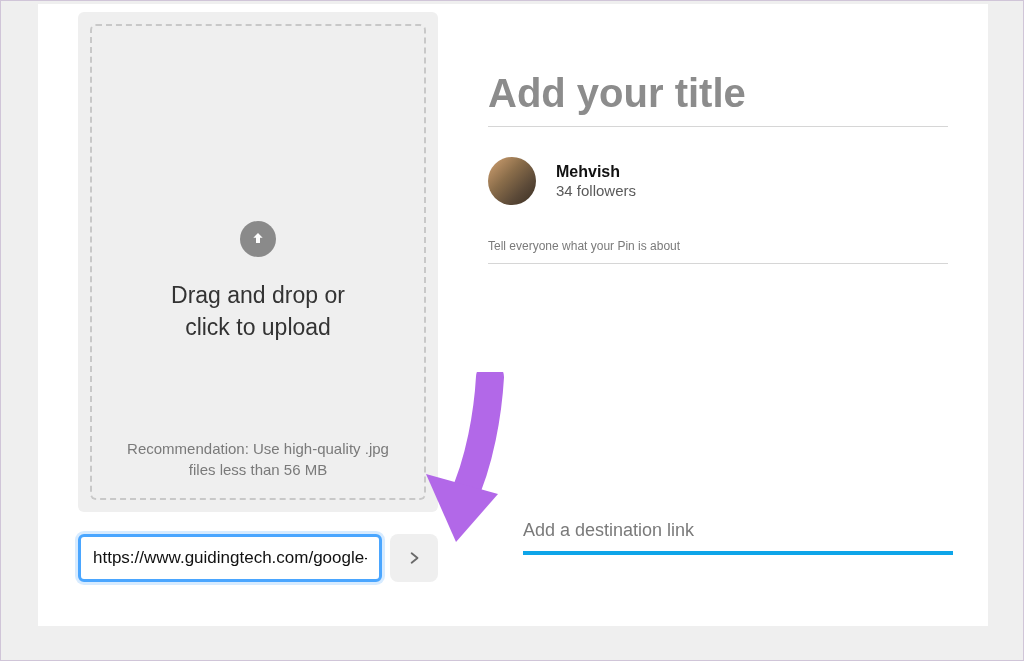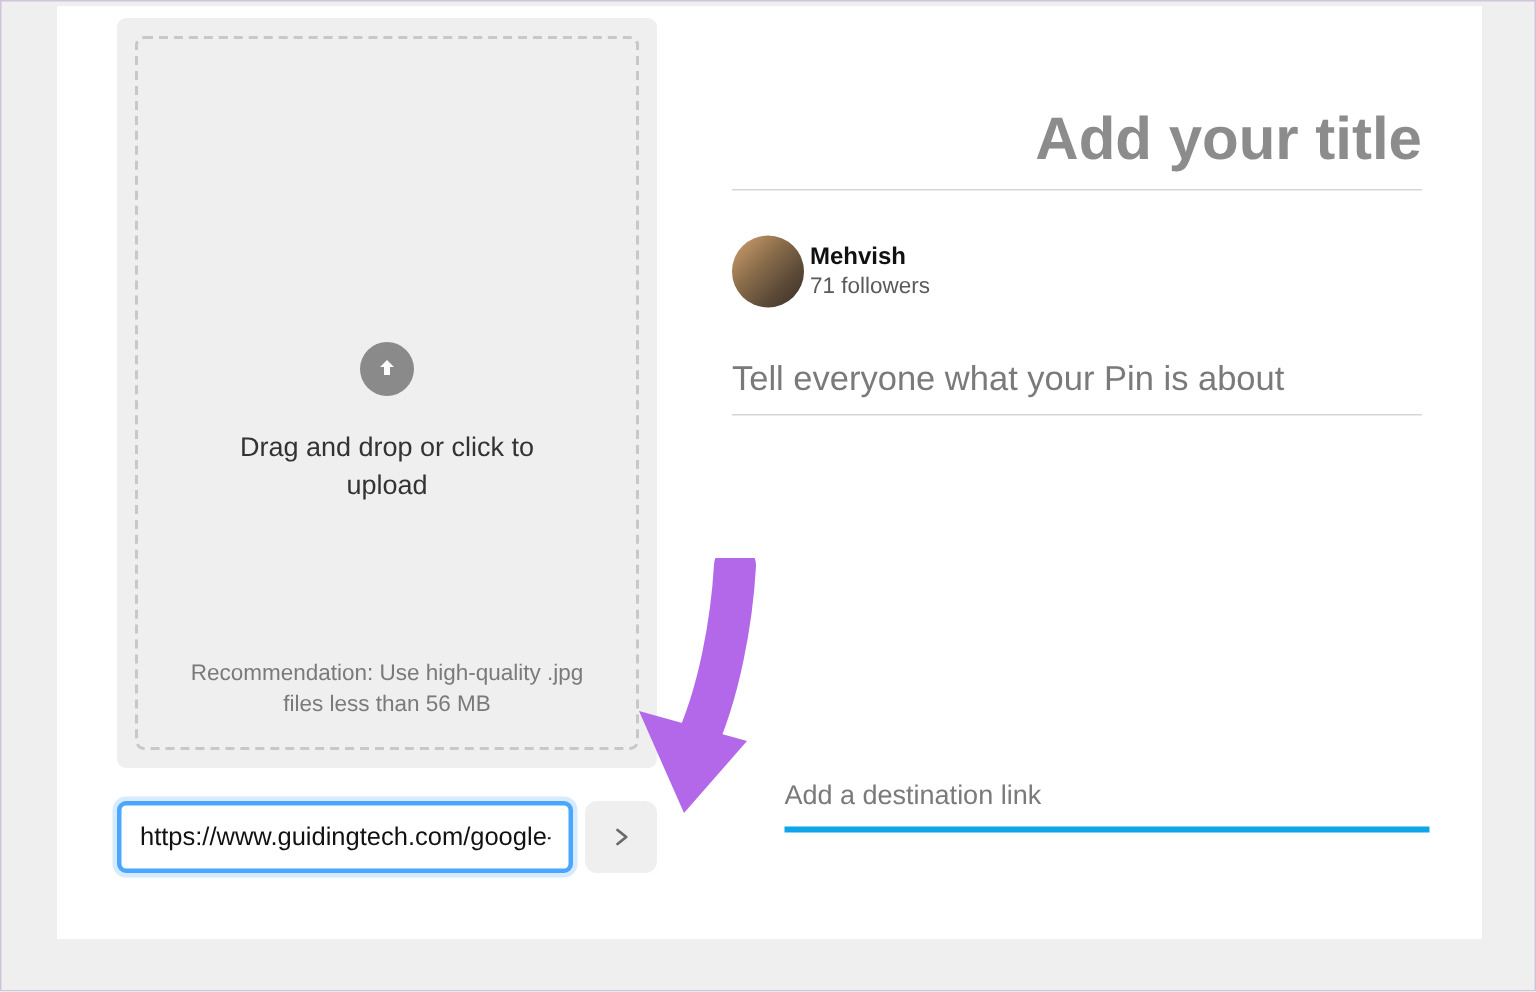--- a/index.html
+++ b/index.html
@@ -73,21 +73,21 @@
       justify-content: center;
       margin-bottom: 22px;
     }
     .upload-circle svg {
       width: 16px;
       height: 16px;
       fill: #ffffff;
     }
     .upload-text {
       color: #333;
-      font-size: 18px;
+      font-size: 23px;
       text-align: center;
       line-height: 1.4;
       max-width: 220px;
     }
     .recommendation {
       position: absolute;
       bottom: 18px;
       left: 0;
       right: 0;
       text-align: center;
@@ -136,29 +136,28 @@
     .title-input {
       width: 100%;
       border: none;
       border-bottom: 1px solid #d6d6d6;
       font-size: 40px;
       font-weight: 700;
       color: #111;
       padding: 4px 0 10px 0;
       outline: none;
       background: transparent;
-      text-align: right;
     }
     .title-input::placeholder {
       color: #8c8c8c;
     }
     .user-row {
       display: flex;
       align-items: center;
-      gap: 4px;
+      gap: 20px;
       margin-top: 30px;
     }
     .avatar {
       width: 48px;
       height: 48px;
       border-radius: 50%;
       background: linear-gradient(135deg, #d4a373 0%, #8a6d4a 40%, #5c4a38 70%, #3a2e22 100%);
       flex-shrink: 0;
     }
     .user-info {
@@ -172,21 +171,21 @@
     }
     .user-followers {
       font-size: 15px;
       color: #5a5a5a;
       margin-top: 1px;
     }
     .desc-input {
       width: 100%;
       border: none;
       border-bottom: 1px solid #d6d6d6;
-      font-size: 23px;
+      font-size: 12px;
       color: #4d7c0f;
       padding: 6px 0 10px 0;
       outline: none;
       margin-top: 28px;
       background: transparent;
     }
     .desc-input::placeholder {
       color: #7a7a7a;
     }
     .dest-input {
@@ -247,21 +246,21 @@
         </div>
       </div>
 
       <div class="right-col">
         <input type="text" class="title-input" placeholder="Add your title" style="">
 
         <div class="user-row">
           <div class="avatar"></div>
           <div class="user-info">
             <div class="user-name">Mehvish</div>
-            <div class="user-followers">71 followers</div>
+            <div class="user-followers">34 followers</div>
           </div>
         </div>
 
         <input type="text" class="desc-input" placeholder="Tell everyone what your Pin is about" style="">
       </div>
 
     </div>
 
     <input type="text" class="dest-input" placeholder="Add a destination link" style="">
 

